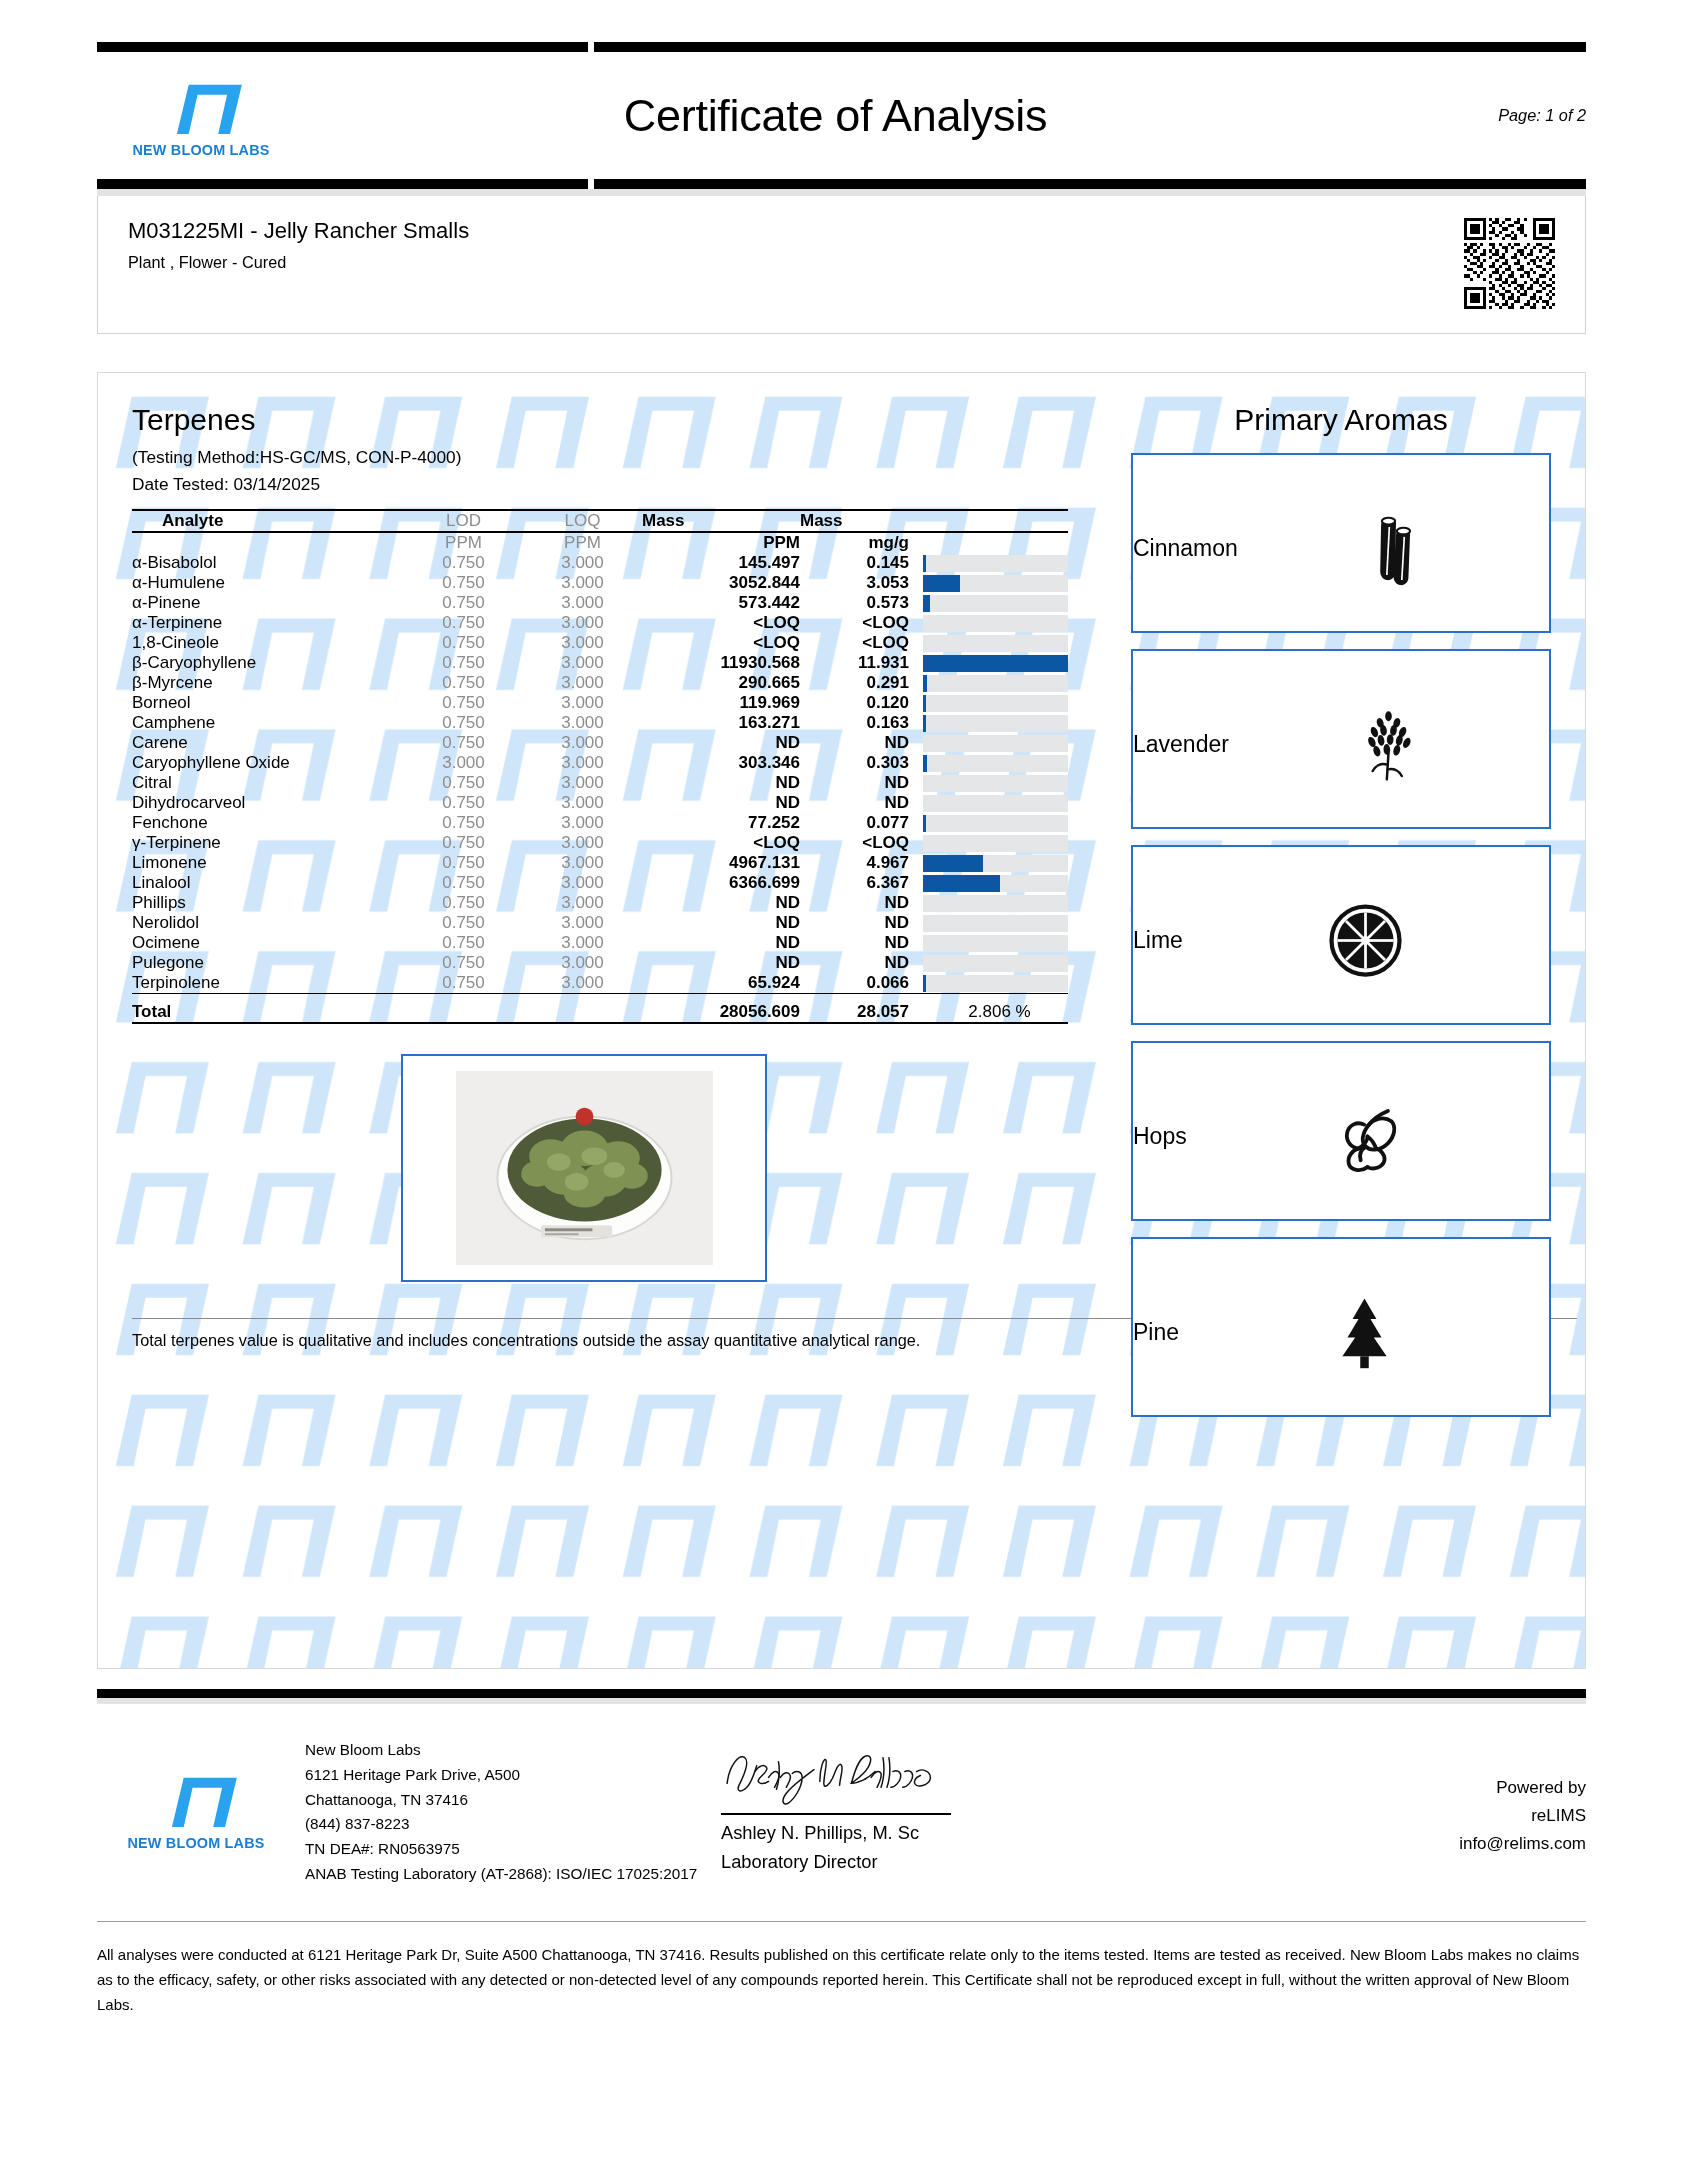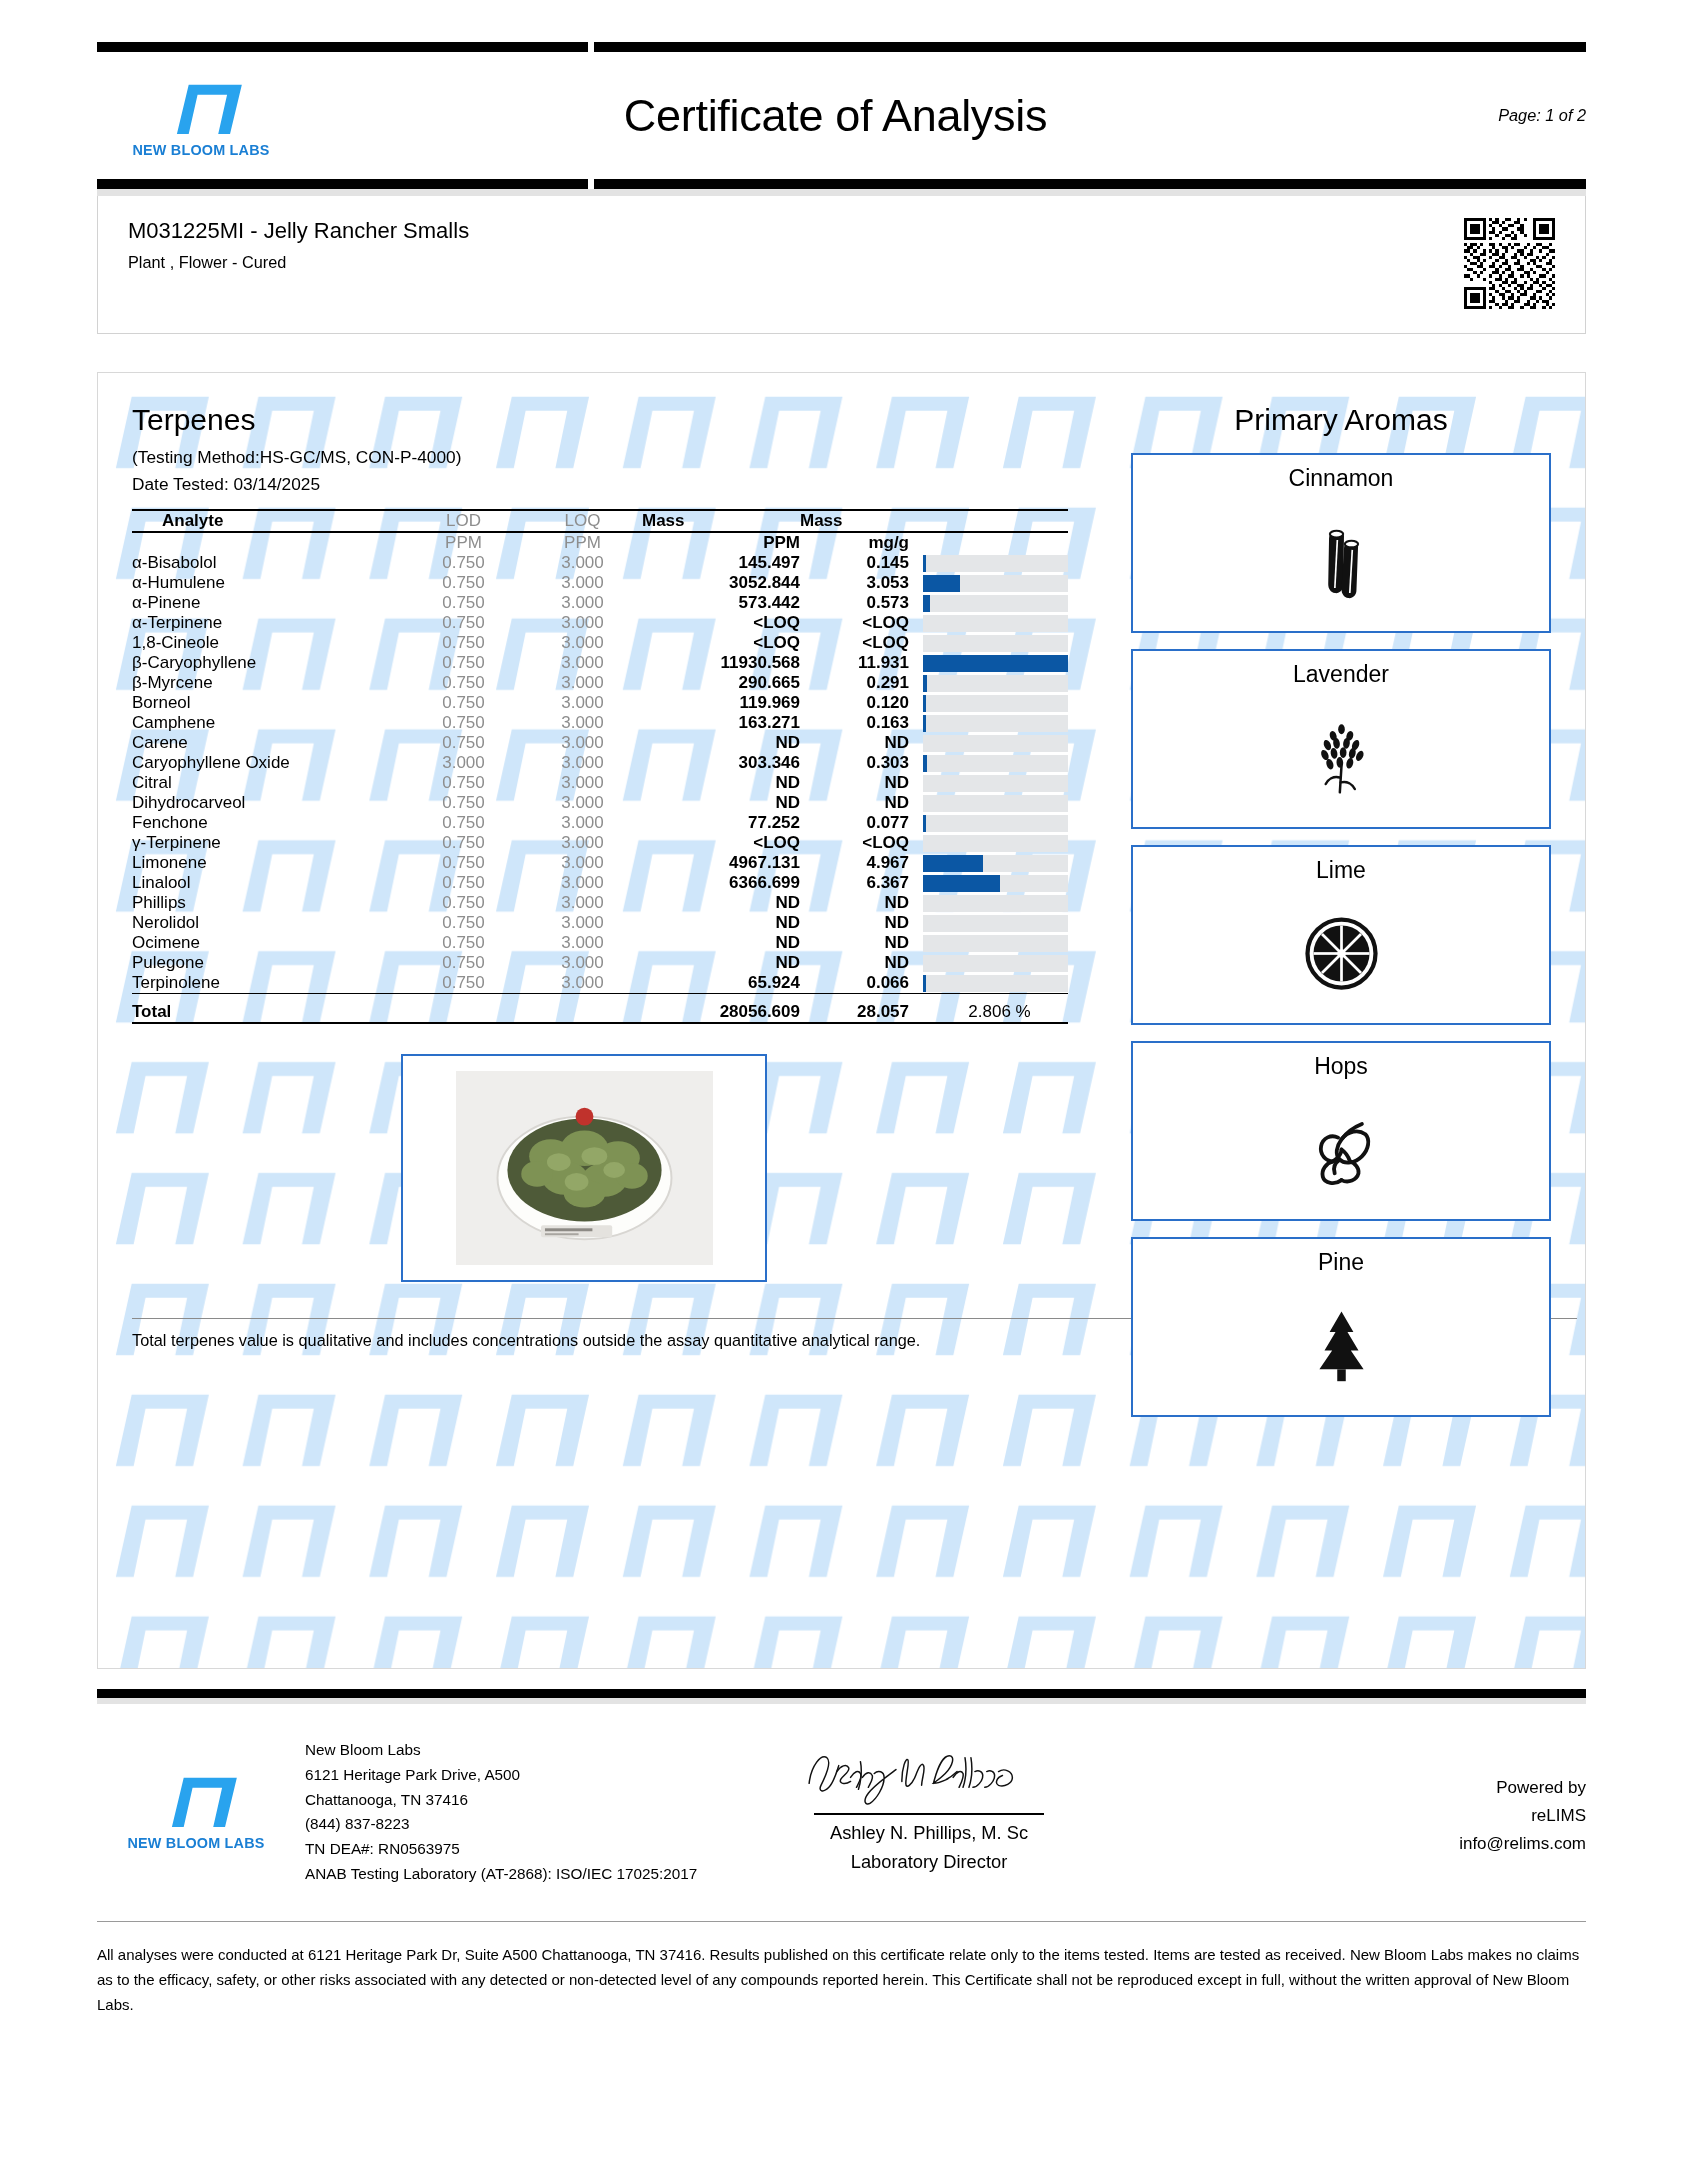--- a/index.html
+++ b/index.html
@@ -99,32 +99,32 @@
   }
   .photo { width: 257px; height: 194px; position: relative; background: #efeeec; overflow: hidden; }
 
   .note-rule { width: 1445px; height: 1px; background: #8a8a8a; margin: 36px 0 0 0; }
   .note { font-size: 16.3px; margin-top: 12px; }
 
   
   .aroma-title { font-size: 30px; text-align: center; }
   .aroma-card {
     border: 2px solid #2a6fc9; background: #fff; height: 180px; margin-top: 16px;
-    display: flex; flex-direction: column; align-items: center; padding-top: 10px;
+    display: flex; flex-direction: row; align-items: center; padding-top: 10px;
   }
   .aroma-label { font-size: 23px; }
   .aroma-icon { flex: 1; display: flex; align-items: center; justify-content: center; }
 
   
   .foot-rule-black { height: 9px; background: #000; margin-top: 20px; }
   .foot-rule-grey { height: 6px; background: #e3e3e3; }
   .footer { display: flex; padding: 34px 0 0 0; align-items: flex-start; }
   .f-logo { width: 198px; display: flex; flex-direction: column; align-items: center; padding-top: 28px; }
   .f-addr { width: 426px; font-size: 15.3px; line-height: 1.62; padding-left: 10px; }
-  .f-sign { width: 416px; display: flex; flex-direction: column; align-items: center; }
+  .f-sign { width: 416px; display: flex; flex-direction: column; align-items: flex-start; }
   .sig-line { width: 230px; height: 1.5px; background: #000; margin-top: 2px; }
   .sig-name { font-size: 18.3px; margin-top: 7px; }
   .sig-role { font-size: 18.3px; margin-top: 7px; }
   .f-power { flex: 1; text-align: right; font-size: 17px; line-height: 1.65; padding-top: 36px; }
 
   .disc-rule { height: 1px; background: #9a9a9a; margin-top: 34px; }
   .disclaimer { font-size: 15px; line-height: 1.68; margin-top: 20px; text-align: left; }
 </style>
 </head>
 <body>

